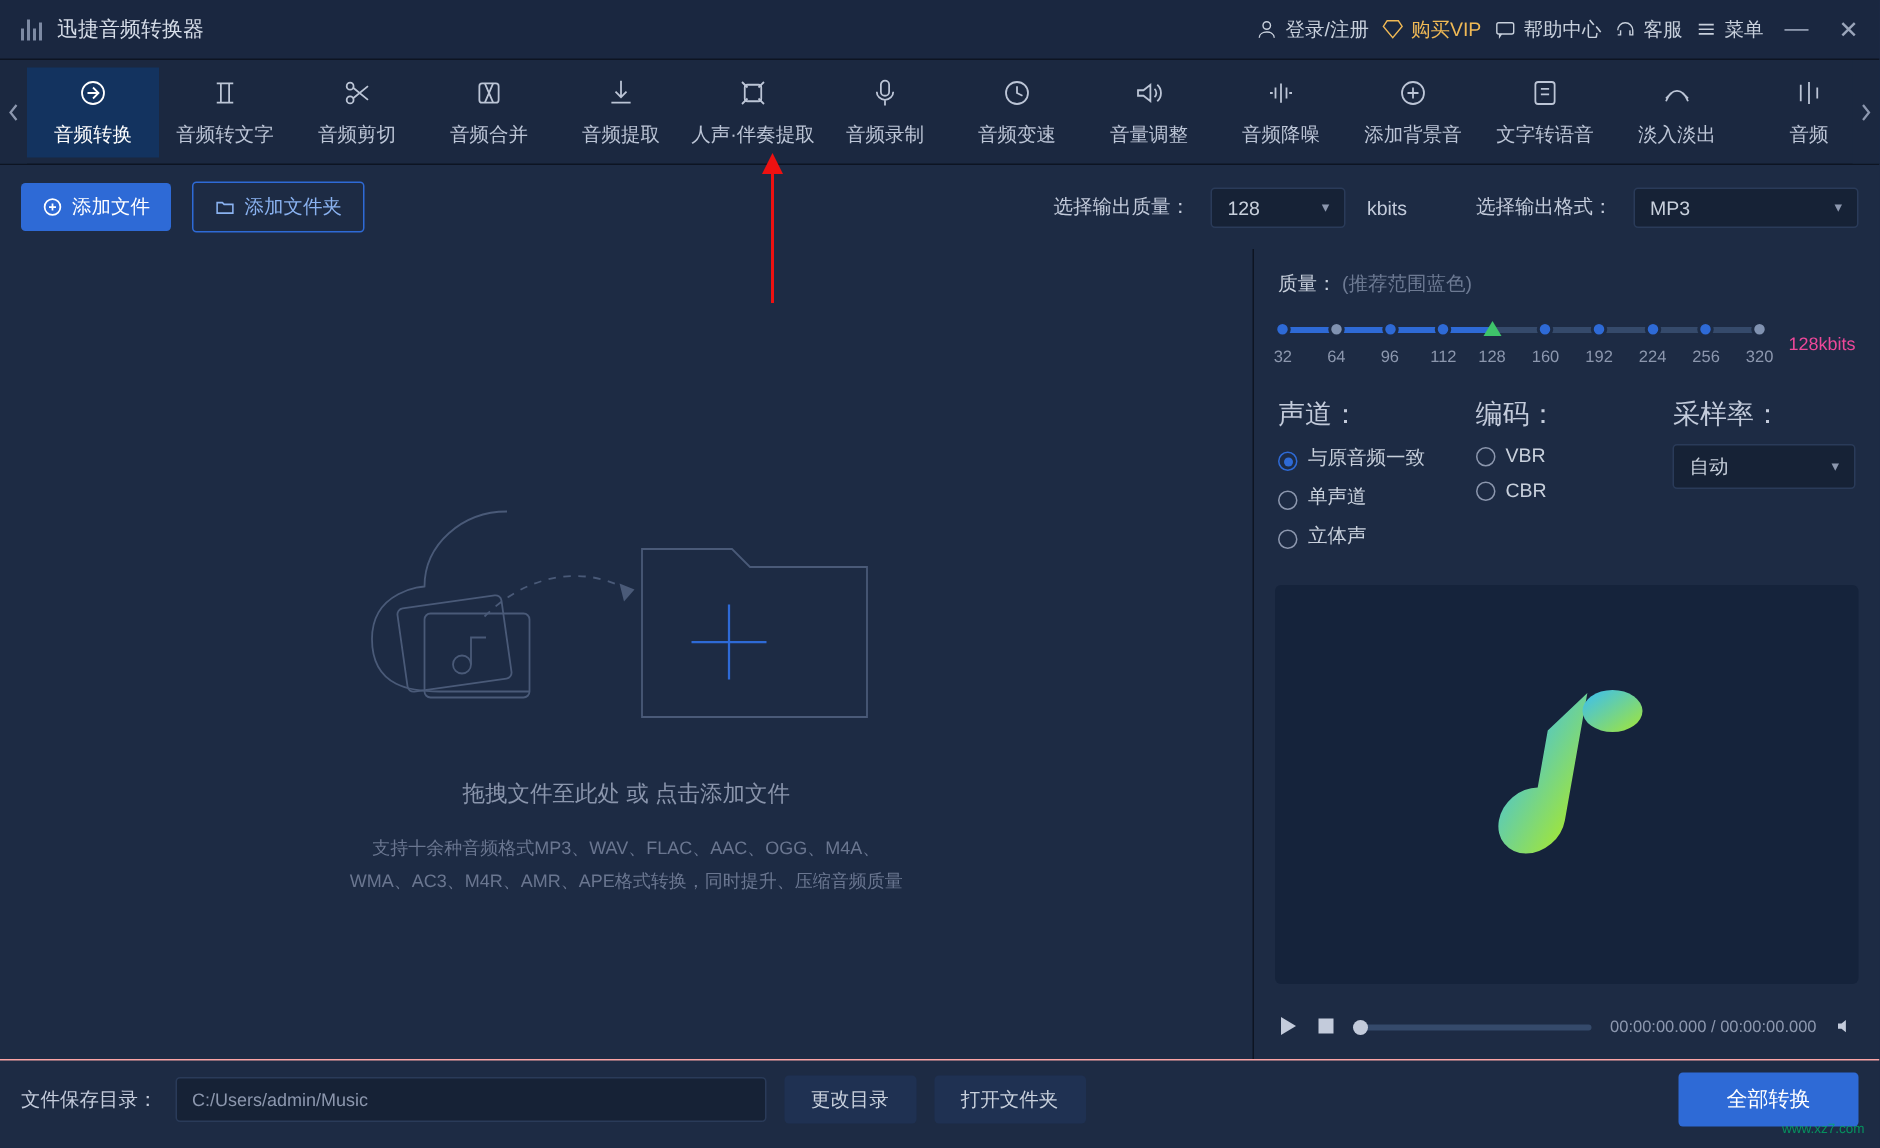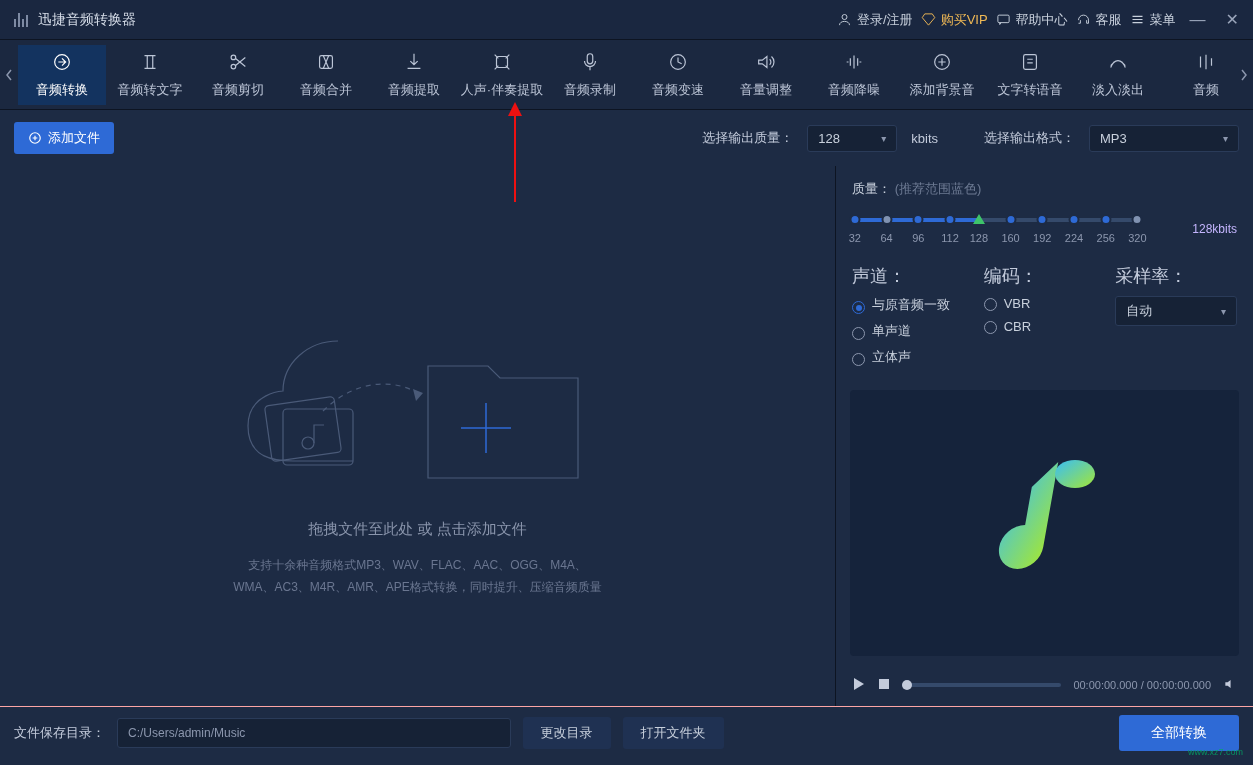--- a/index.html
+++ b/index.html
@@ -50,21 +50,21 @@
 .quality { padding:14px 16px 6px; }
 .qlabel { font-size:13px; }
 .recommend { color:#6d7a93; }
 .slider-row { display:flex; align-items:center; gap:16px; margin-top:14px; }
 .slider { position:relative; flex:1; height:34px; }
 .slider-track { position:absolute; top:6px; left:2px; right:2px; height:4px; background:#354a6b; border-radius:2px; }
 .slider-fill { position:absolute; top:6px; left:2px; height:4px; background:#2e6ad6; border-radius:2px; width:44%; }
 .tick { position:absolute; top:2px; width:11px; height:11px; border-radius:50%; border:2px solid #1d2b44; transform:translateX(-50%); }
 .tick.blue{background:#2e6ad6;} .tick.grey{background:#8092b1;} .tick.green{width:0;height:0;border:6px solid transparent;border-bottom:10px solid #3ec46a;top:-4px;border-radius:0;}
 .ticklbl { position:absolute; top:20px; font-size:11px; color:#8c97ae; transform:translateX(-50%); }
-.unit { color:#c4b5fd; font-size:12px;margin-left:36px; }
+.unit { color:#ec4899; font-size:12px; }
 .settings-row { display:flex; padding:12px 16px 8px; gap:10px; }
 .col { flex:1; }
 .col h5 { font-size:18px; font-weight:normal; color:#c3cbdb; margin-bottom:8px; }
 .radio { display:flex; align-items:flex-end; gap:7px; margin-bottom:8px; cursor:pointer; font-size:13px; }
 .r { width:13px; height:13px; border-radius:50%; border:1.5px solid #8c97ae; display:flex; align-items:center; justify-content:center; }
 .r.on{ border-color:#2e6ad6; } .r.on::after{content:"";width:6px;height:6px;border-radius:50%;background:#2e6ad6;}
 .preview { flex:1; margin:8px 14px 10px 14px; background:#15233b; border-radius:4px; display:flex; align-items:center; justify-content:center; position:relative; }
 .note-icon svg { width:120px; height:140px; }
 .player { height:40px; display:flex; align-items:center; gap:12px; padding:0 16px 2px; }
 .pbtn { cursor:pointer; color:#c3cbdb; }
@@ -245,20 +245,26 @@
   </svg>
 </div>
 
 <div class="optstrip">
   <div class="btn">
     <svg width="14" height="14" viewBox="0 0 24 24" fill="none" stroke="#fff" stroke-width="2">
         <circle cx="12" cy="12" r="9"></circle>
         <path d="M12 8v8M8 12h8"></path>
       </svg>
     <span>添加文件</span>
+  </div>
+  <div class="btn outline">
+    <svg width="14" height="14" viewBox="0 0 24 24" fill="none" stroke="#8ab2f0" stroke-width="1.8">
+        <path d="M3 7h6l2 2h10v10H3z"></path>
+      </svg>
+    <span>添加文件夹</span>
   </div>
   <div class="spacer"></div>
   <span class="lbl">选择输出质量：</span>
   <div class="select">
       <span>128</span>
       <span class="chev">▾</span>
     </div>
   <span class="lbl">kbits</span>
   <span style="width:18px"></span>
   <span class="lbl">选择输出格式：</span>

